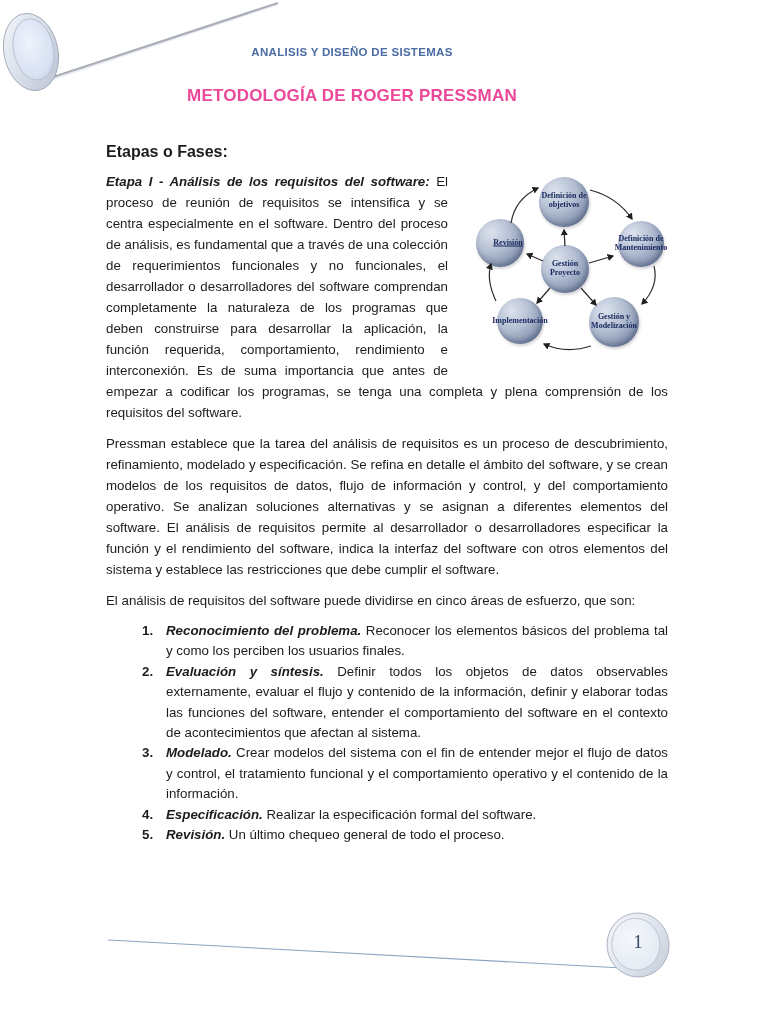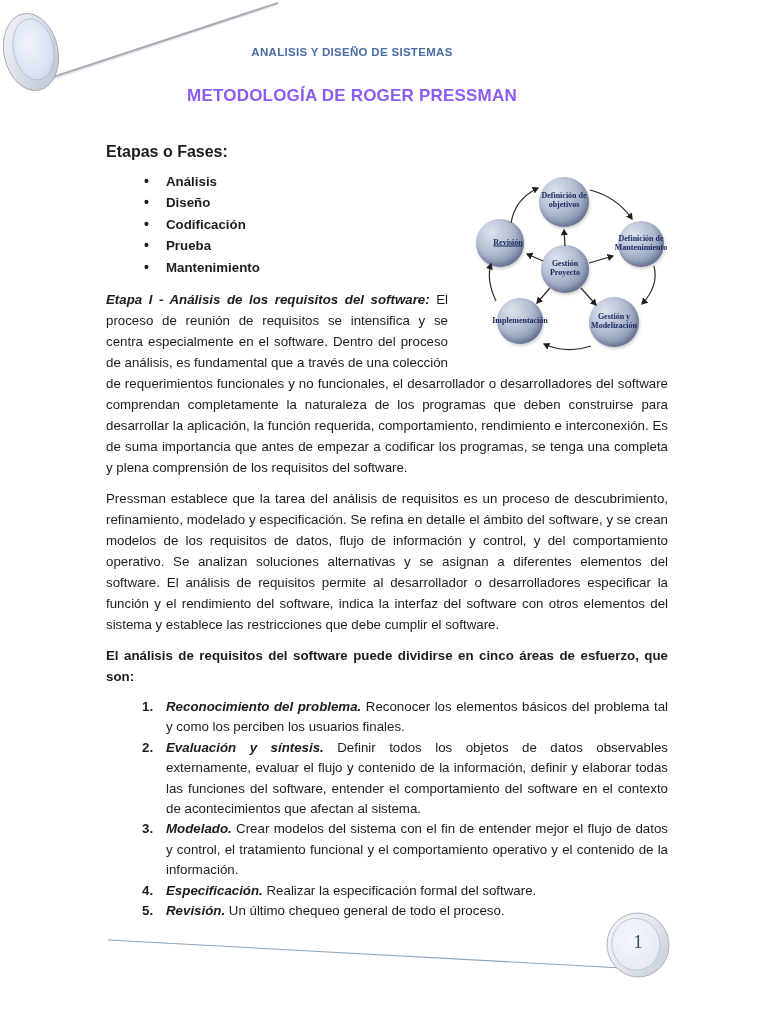--- a/index.html
+++ b/index.html
@@ -2,34 +2,34 @@
 <html><head>
 <meta charset="utf-8">
 <style>
   html,body{margin:0;padding:0;background:#ffffff;}
   .page{position:relative;width:704px;height:1024px;background:#ffffff;overflow:hidden;
         font-family:"Liberation Sans",sans-serif;color:#1c1c1c;}
 
   .doc-header{position:absolute;top:46px;left:0;right:0;text-align:center;
               font-size:11.5px;font-weight:bold;letter-spacing:.3px;color:#4a6ba3;}
   .doc-title{position:absolute;top:86px;left:0;right:0;text-align:center;
-             font-size:17px;font-weight:bold;color:#8b5cf6;letter-spacing:.2px;}
+             font-size:17px;font-weight:bold;color:#ec4899;letter-spacing:.2px;}
 
   .content{position:absolute;left:106px;top:127px;width:562px;
            font-size:13.3px;line-height:21px;text-align:justify;}
 
   .content p{margin:0 0 10px 0;}
   .bold{font-weight:bold;font-style:italic;}
   .stages-heading{font-weight:bold;margin:14px 0 9px 0;font-size:16px;}
 
   ul.stages{list-style:none;margin:0 0 11px 0;padding:0;}
   ul.stages li{position:relative;padding-left:60px;font-weight:bold;line-height:21.4px;}
   ul.stages li::before{content:"•";position:absolute;left:38px;top:0;font-size:14px;}
 
-  .areas-heading{font-weight:bold;margin:12px 0 9px 0;}
+  .areas-heading{font-weight:normal;margin:12px 0 9px 0;}
   ol.areas{list-style:none;margin:0;padding:0;}
   ol.areas li{position:relative;padding-left:60px;line-height:20.4px;margin:0;}
   ol.areas .num{position:absolute;left:36px;top:0;font-weight:bold;}
 
   
   .diagram-float{float:right;width:218px;height:184px;margin:6px -8px 6px 10px;position:relative;}
   .node{position:absolute;border-radius:50%;
         background:radial-gradient(circle at 32% 28%, #dde3ee 0%, #b4bfd3 40%, #8593af 75%, #6f7f9d 100%);
         box-shadow:inset -2px -3px 5px rgba(40,55,90,.35), 1px 2px 3px rgba(0,0,0,.18);}
   .node-label{position:absolute;transform:translate(-50%,-50%);z-index:3;
@@ -106,27 +106,20 @@
       </svg>
 
       <div class="node-label" style="left:106px;top:24px;width:56px;">Definición de objetivos</div>
       <div class="node-label" style="left:183px;top:67px;width:74px;">Definición de Mantenimiento</div>
       <div class="node-label" style="left:50px;top:66px;width:50px;text-decoration:underline;">Revisión</div>
       <div class="node-label" style="left:107px;top:92px;width:46px;">Gestión Proyecto</div>
       <div class="node-label" style="left:62px;top:144px;width:82px;">Implementación</div>
       <div class="node-label" style="left:156px;top:145px;width:62px;">Gestión y Modelización</div>
     </div>
 
-    <ul class="stages">
-      <li>Análisis</li>
-      <li>Diseño</li>
-      <li>Codificación</li>
-      <li>Prueba</li>
-      <li>Mantenimiento</li>
-    </ul>
 
     <p><span class="bold">Etapa I - Análisis de los requisitos del software:</span><span> El proceso de reunión de requisitos se intensifica y se centra especialmente en el software. Dentro del proceso de análisis, es fundamental que a través de una colección de requerimientos funcionales y no funcionales, el desarrollador o desarrolladores del software comprendan completamente la naturaleza de los programas que deben construirse para desarrollar la aplicación, la función requerida, comportamiento, rendimiento e interconexión. Es de suma importancia que antes de empezar a codificar los programas, se tenga una completa y plena comprensión de los requisitos del software.</span></p>
 
     <p>Pressman establece que la tarea del análisis de requisitos es un proceso de descubrimiento, refinamiento, modelado y especificación. Se refina en detalle el ámbito del software, y se crean modelos de los requisitos de datos, flujo de información y control, y del comportamiento operativo. Se analizan soluciones alternativas y se asignan a diferentes elementos del software. El análisis de requisitos permite al desarrollador o desarrolladores especificar la función y el rendimiento del software, indica la interfaz del software con otros elementos del sistema y establece las restricciones que debe cumplir el software.</p>
 
     <p class="areas-heading">El análisis de requisitos del software puede dividirse en cinco áreas de esfuerzo, que son:</p>
 
     <ol class="areas">
       <li>
         <span class="num">1.</span><span class="bold">Reconocimiento del problema.</span><span> Reconocer los elementos básicos del problema tal y como los perciben los usuarios finales.</span>

